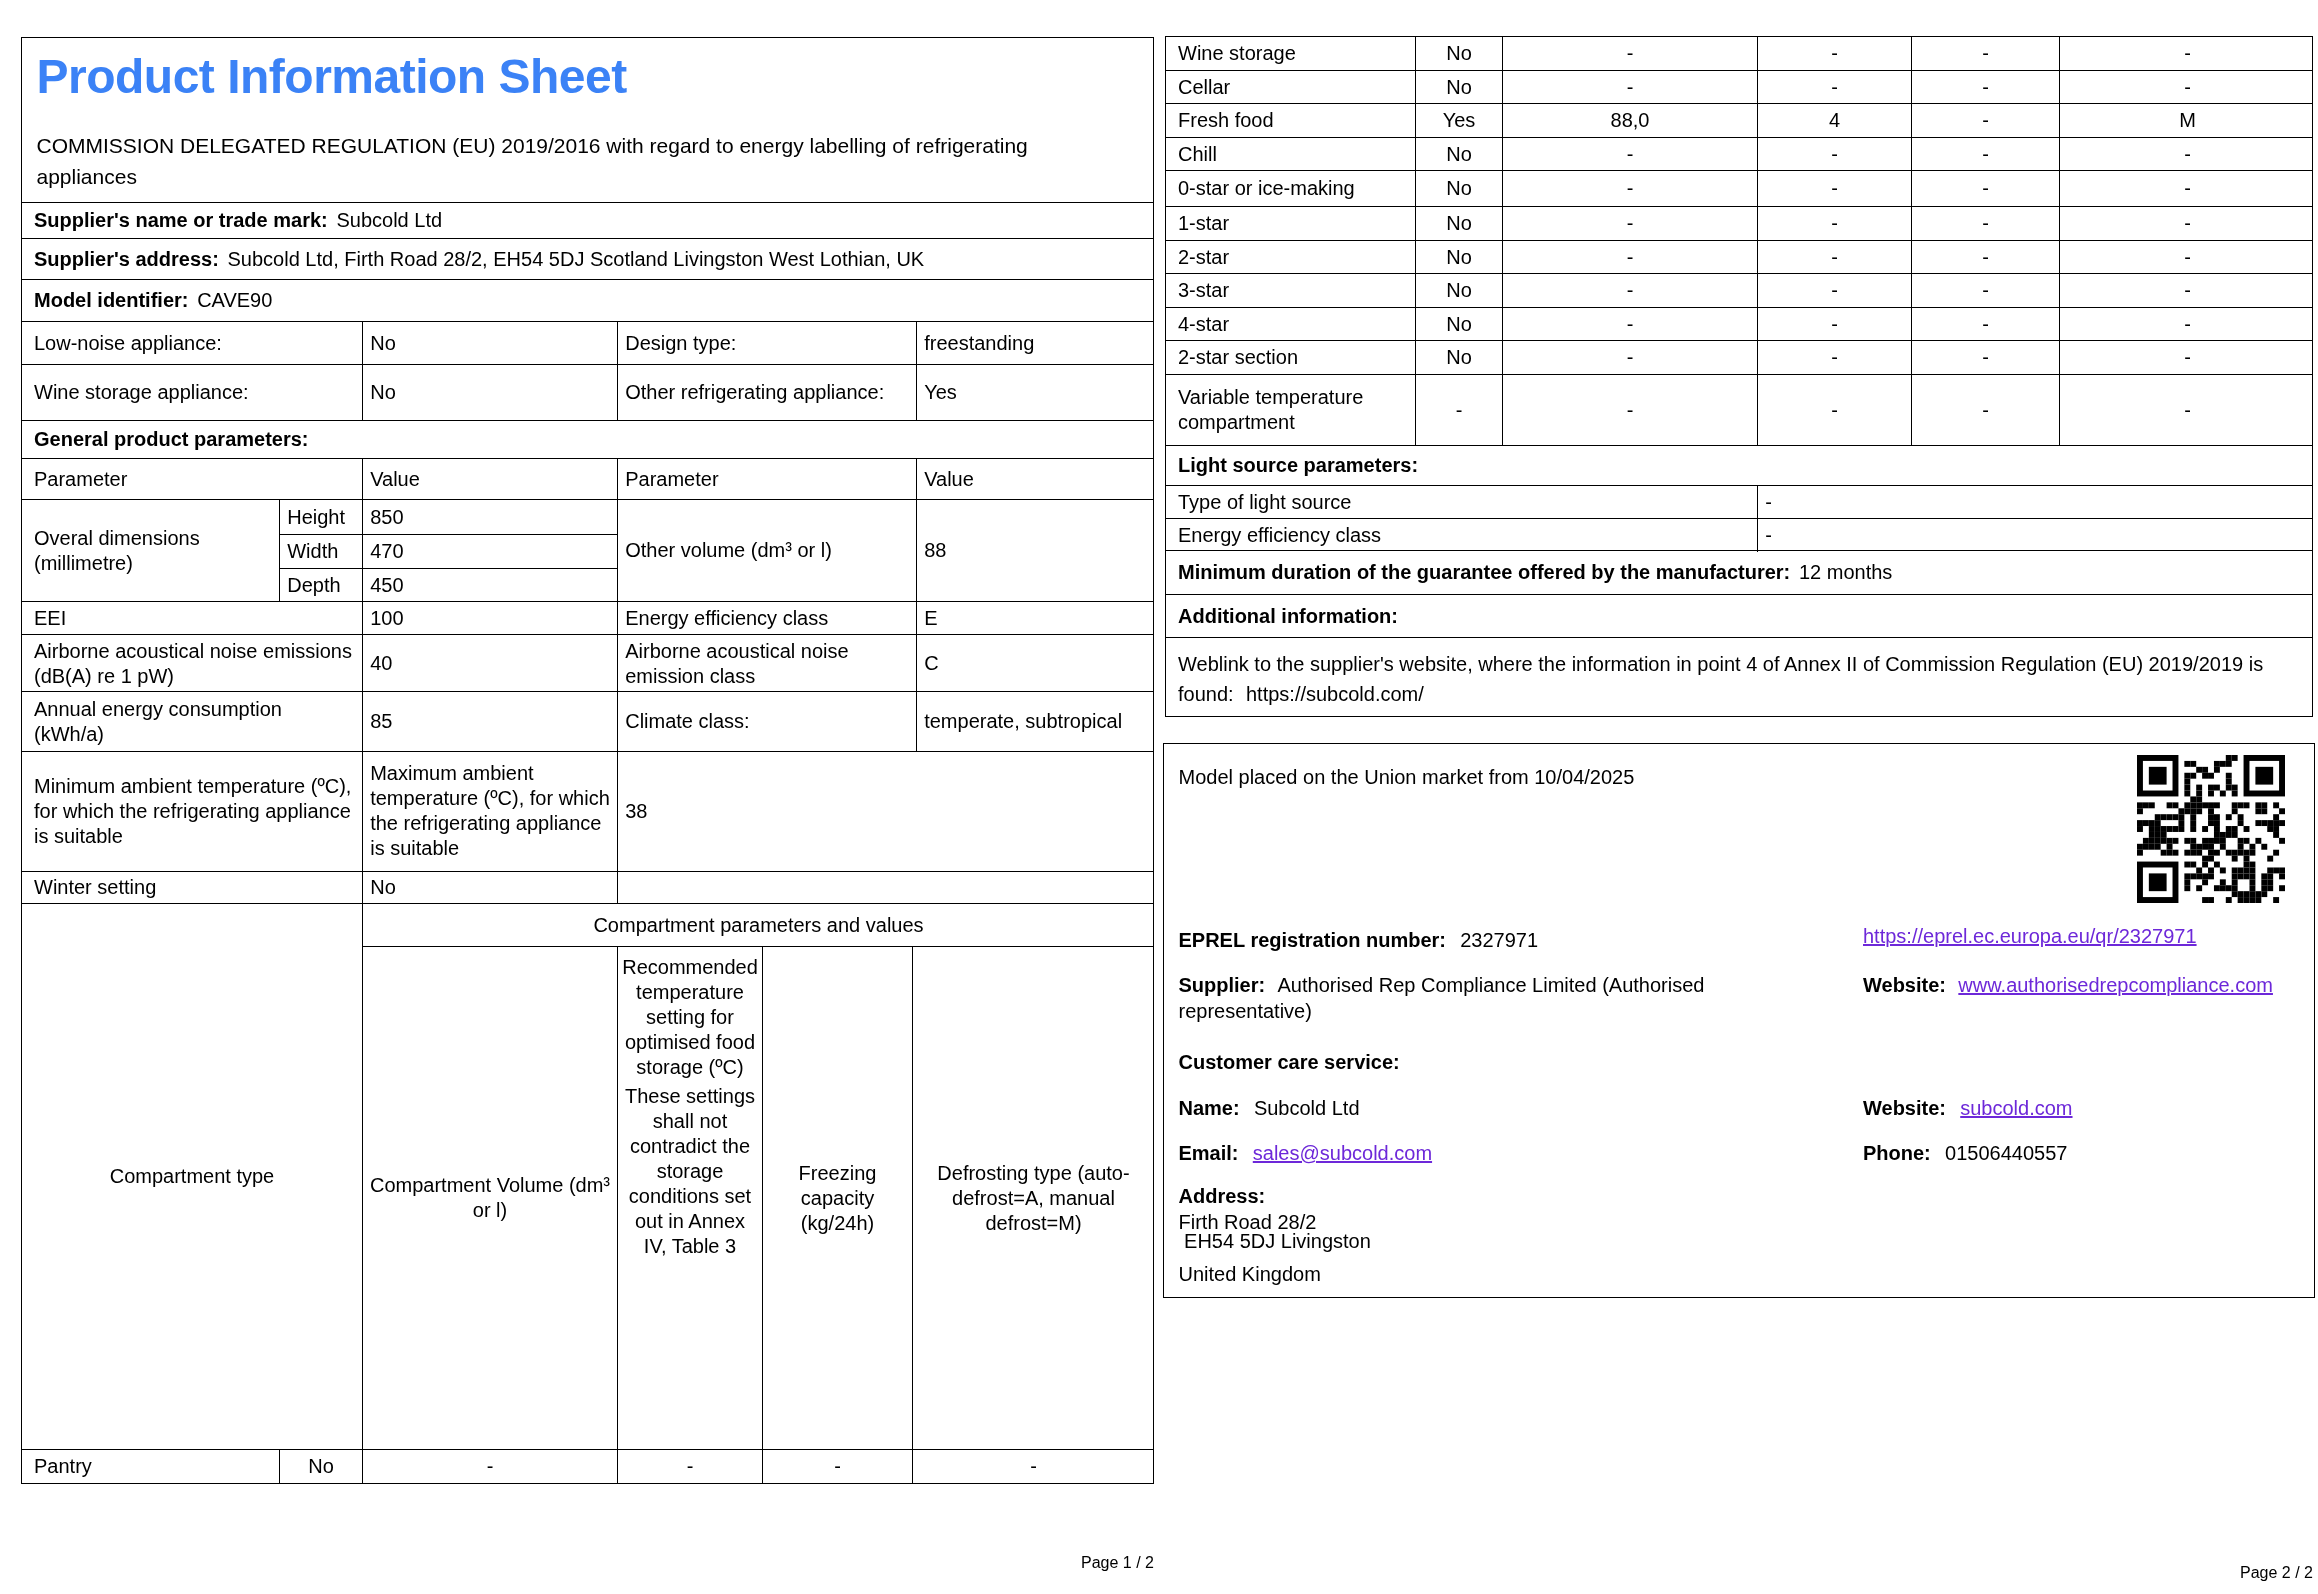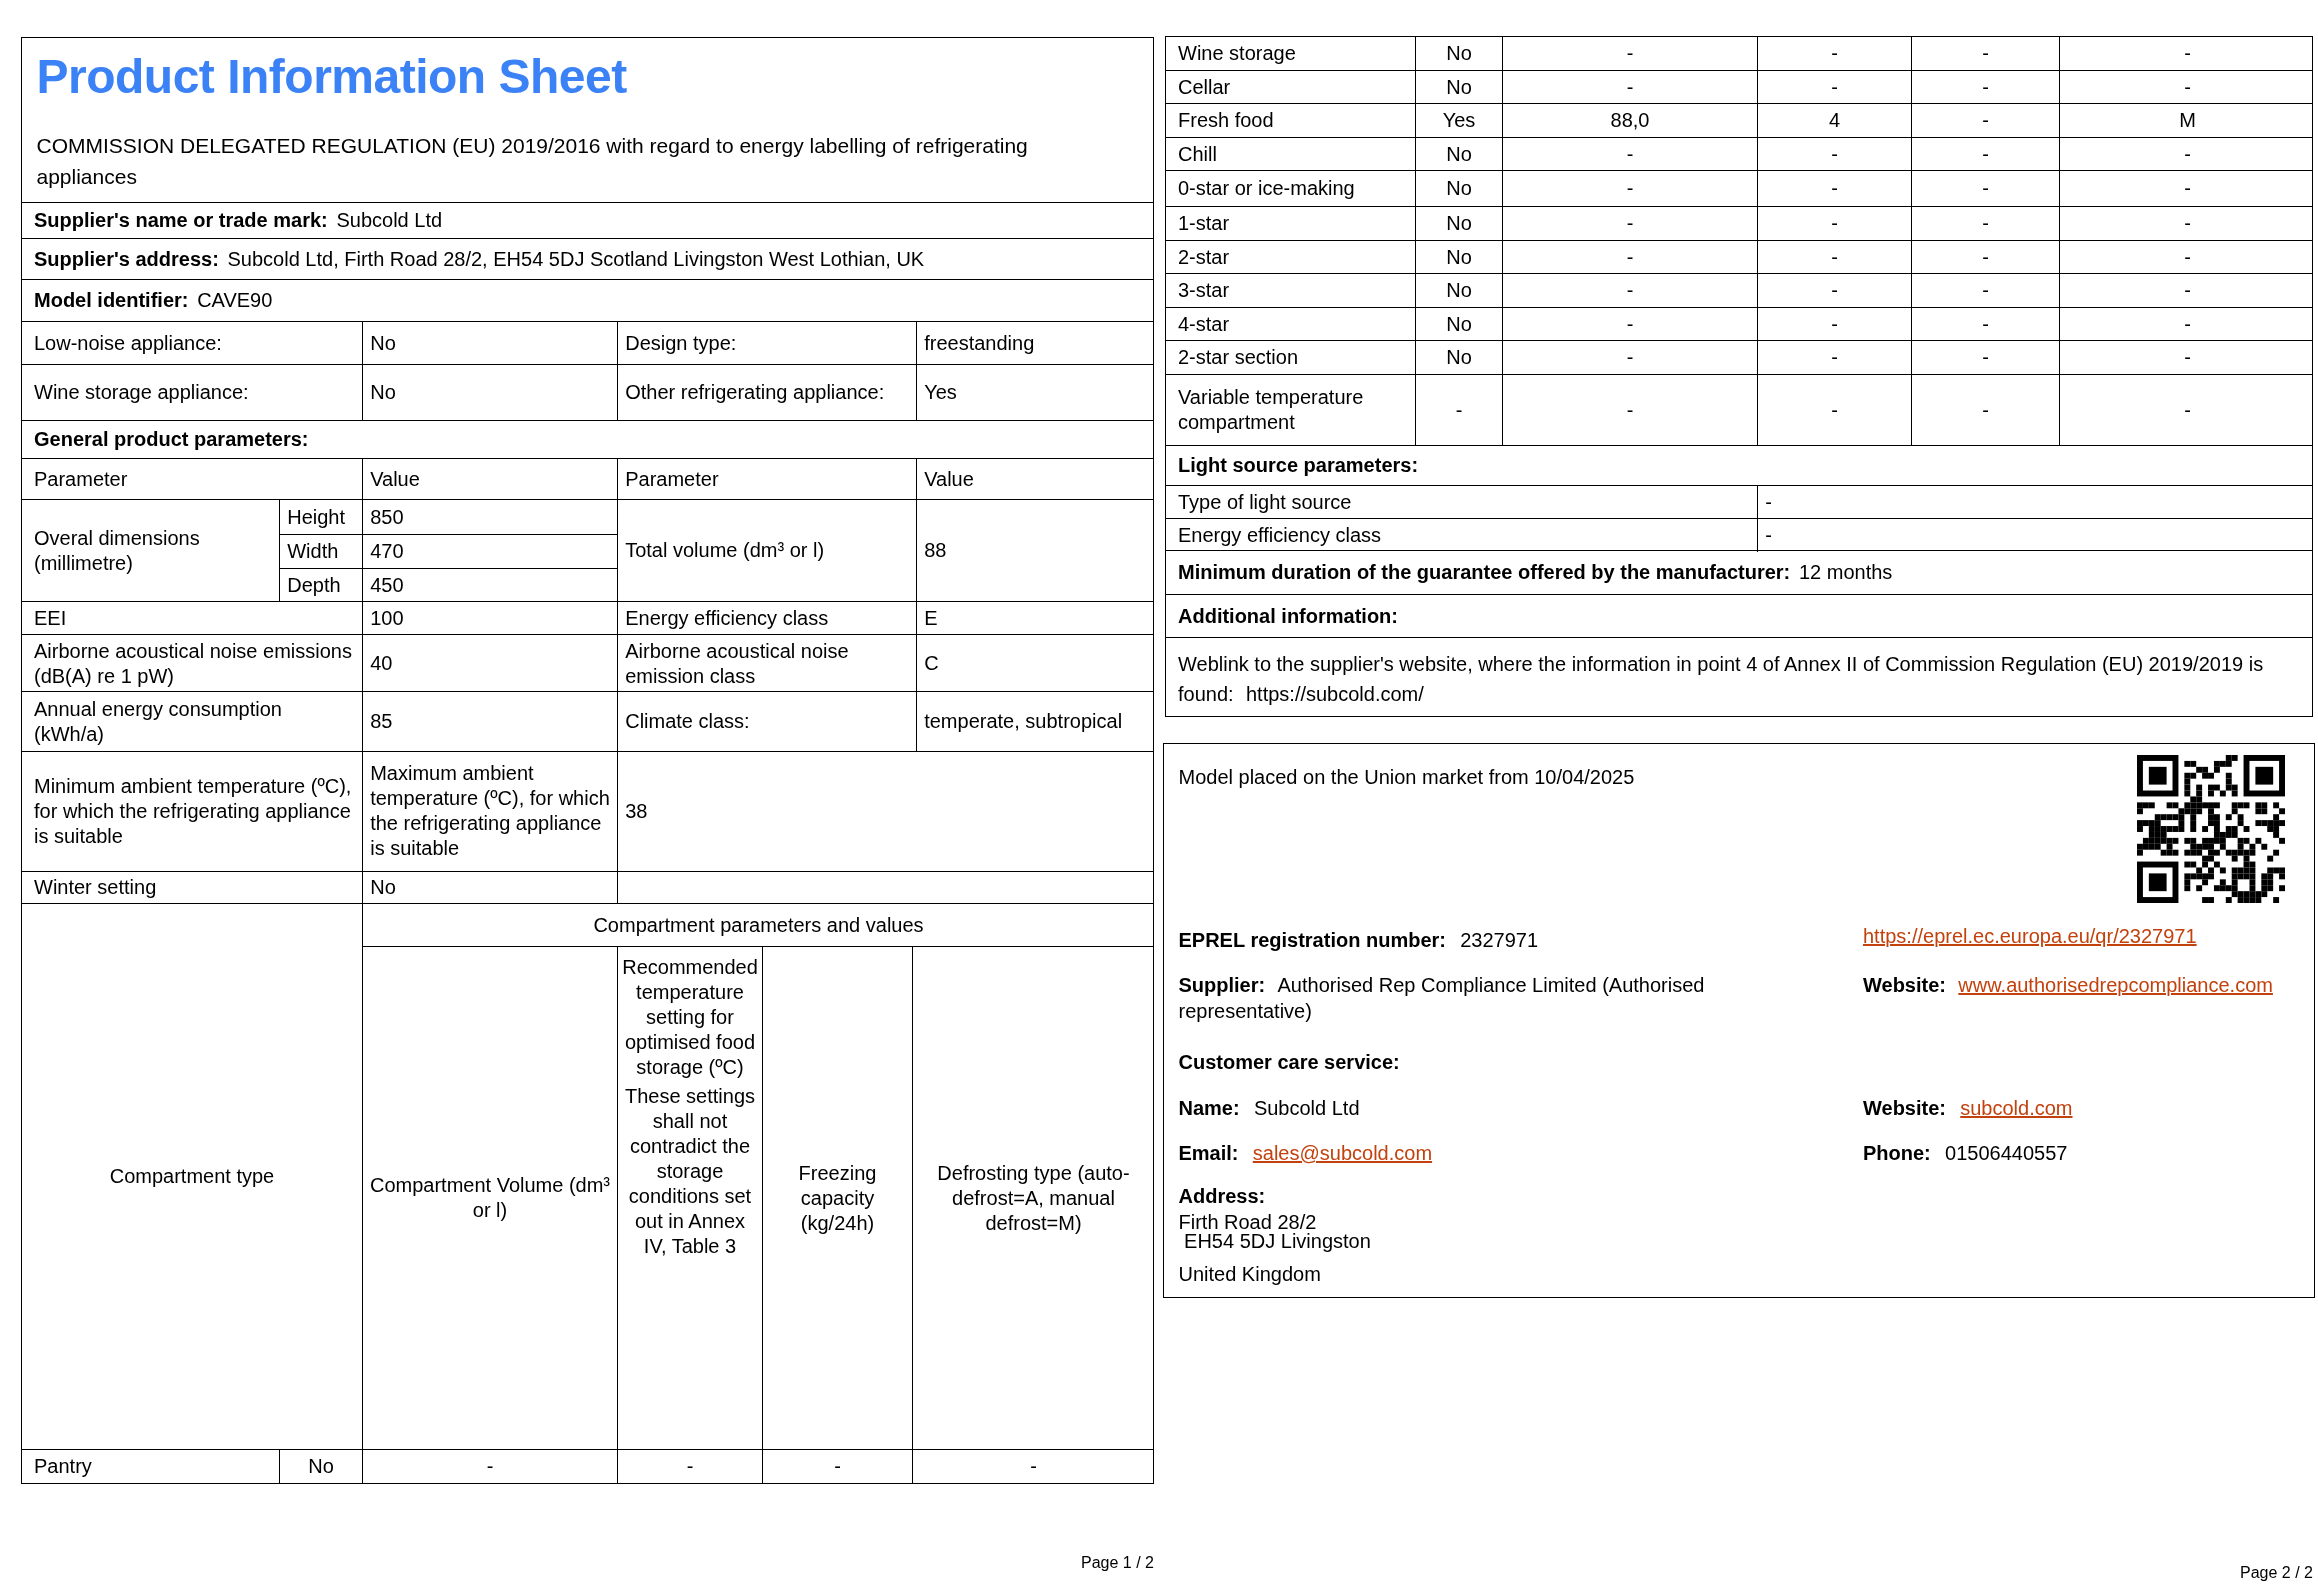--- a/index.html
+++ b/index.html
@@ -33,21 +33,21 @@
   .g2{grid-template-columns:591px 557px;}
   .dims{grid-template-columns:257px 83px 255px 299px 240px;grid-template-rows:repeat(3,1fr);height:103px;}
   .comphead{grid-template-columns:257px 83px 255px 145px 150px 242px;grid-template-rows:43px 502px;}
   .comphead .hc{display:flex;align-items:center;justify-content:center;text-align:center;padding:4.8px 6.8px;box-sizing:border-box;}
   .comphead .top{flex-direction:column;justify-content:flex-start;padding-top:7.7px;}
   .comphead .top .note{margin-top:4px;}
   
   .info-box{position:absolute;left:1163px;top:743px;width:1152px;height:555px;border:1.4px solid #000;
     box-sizing:border-box;font-size:20px;line-height:1.3;background:#fff;}
   .ib{position:absolute;}
-  .link{color:#c2410c;text-decoration:underline;}
+  .link{color:#6d28d9;text-decoration:underline;}
   .break{word-break:break-all;}
   .pnum{position:absolute;font-size:16px;text-align:right;}
   .pnum1{top:1554px;left:21px;width:1133px;}
   .pnum2{top:1564px;left:1160px;width:1153px;}
   .addr{white-space:pre-wrap;}
   .qr{position:absolute;top:10.6px;right:29px;width:148px;height:148px;}
 </style>
 </head>
 <body>
 
@@ -140,21 +140,21 @@
       <div class="cell v bl bt" style="grid-column:3;grid-row:2">
           <span>470</span>
         </div>
       <div class="cell v bl bt" style="grid-column:2;grid-row:3">
           <span>Depth</span>
         </div>
       <div class="cell v bl bt" style="grid-column:3;grid-row:3">
           <span>450</span>
         </div>
       <div class="cell v bl" style="grid-column:4;grid-row:1/4">
-          <span>Total volume (dm³ or l)</span>
+          <span>Other volume (dm³ or l)</span>
         </div>
       <div class="cell v bl" style="grid-column:5;grid-row:1/4">
           <span>88</span>
         </div>
     </div>
 
     <div class="row grid g4" style="height:34px">
       <div class="cell">
           <span>EEI</span>
         </div>

